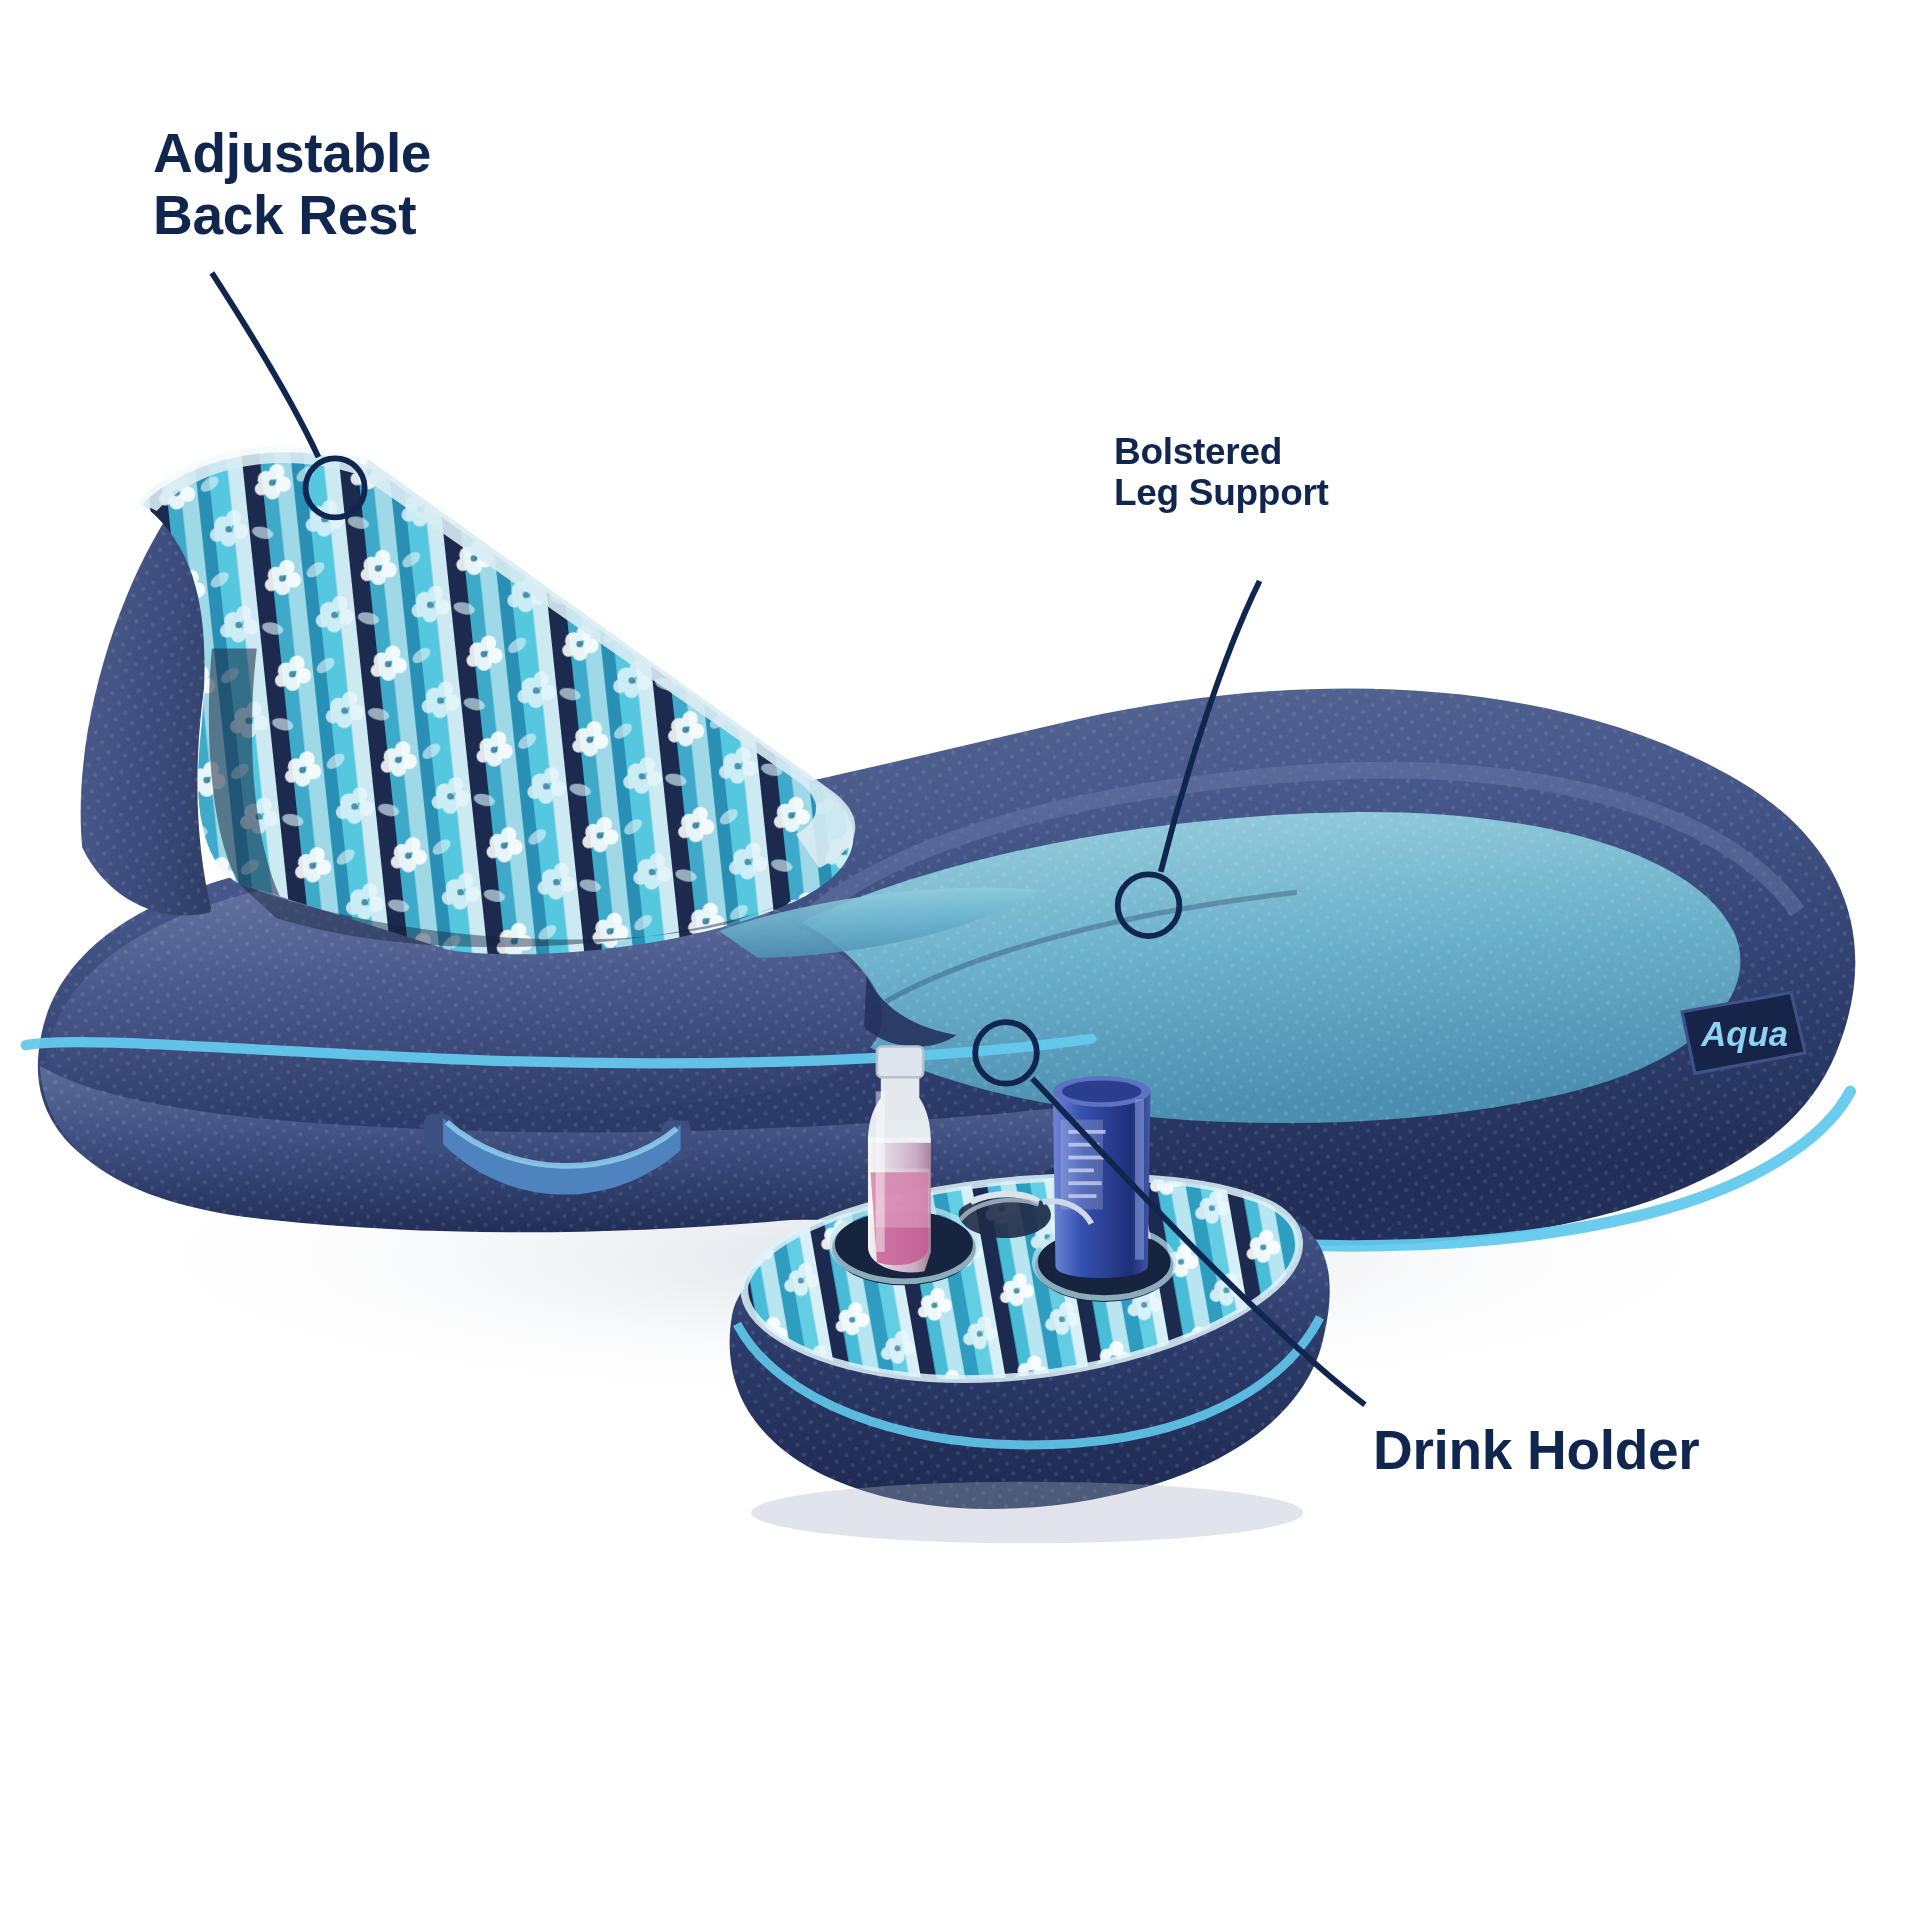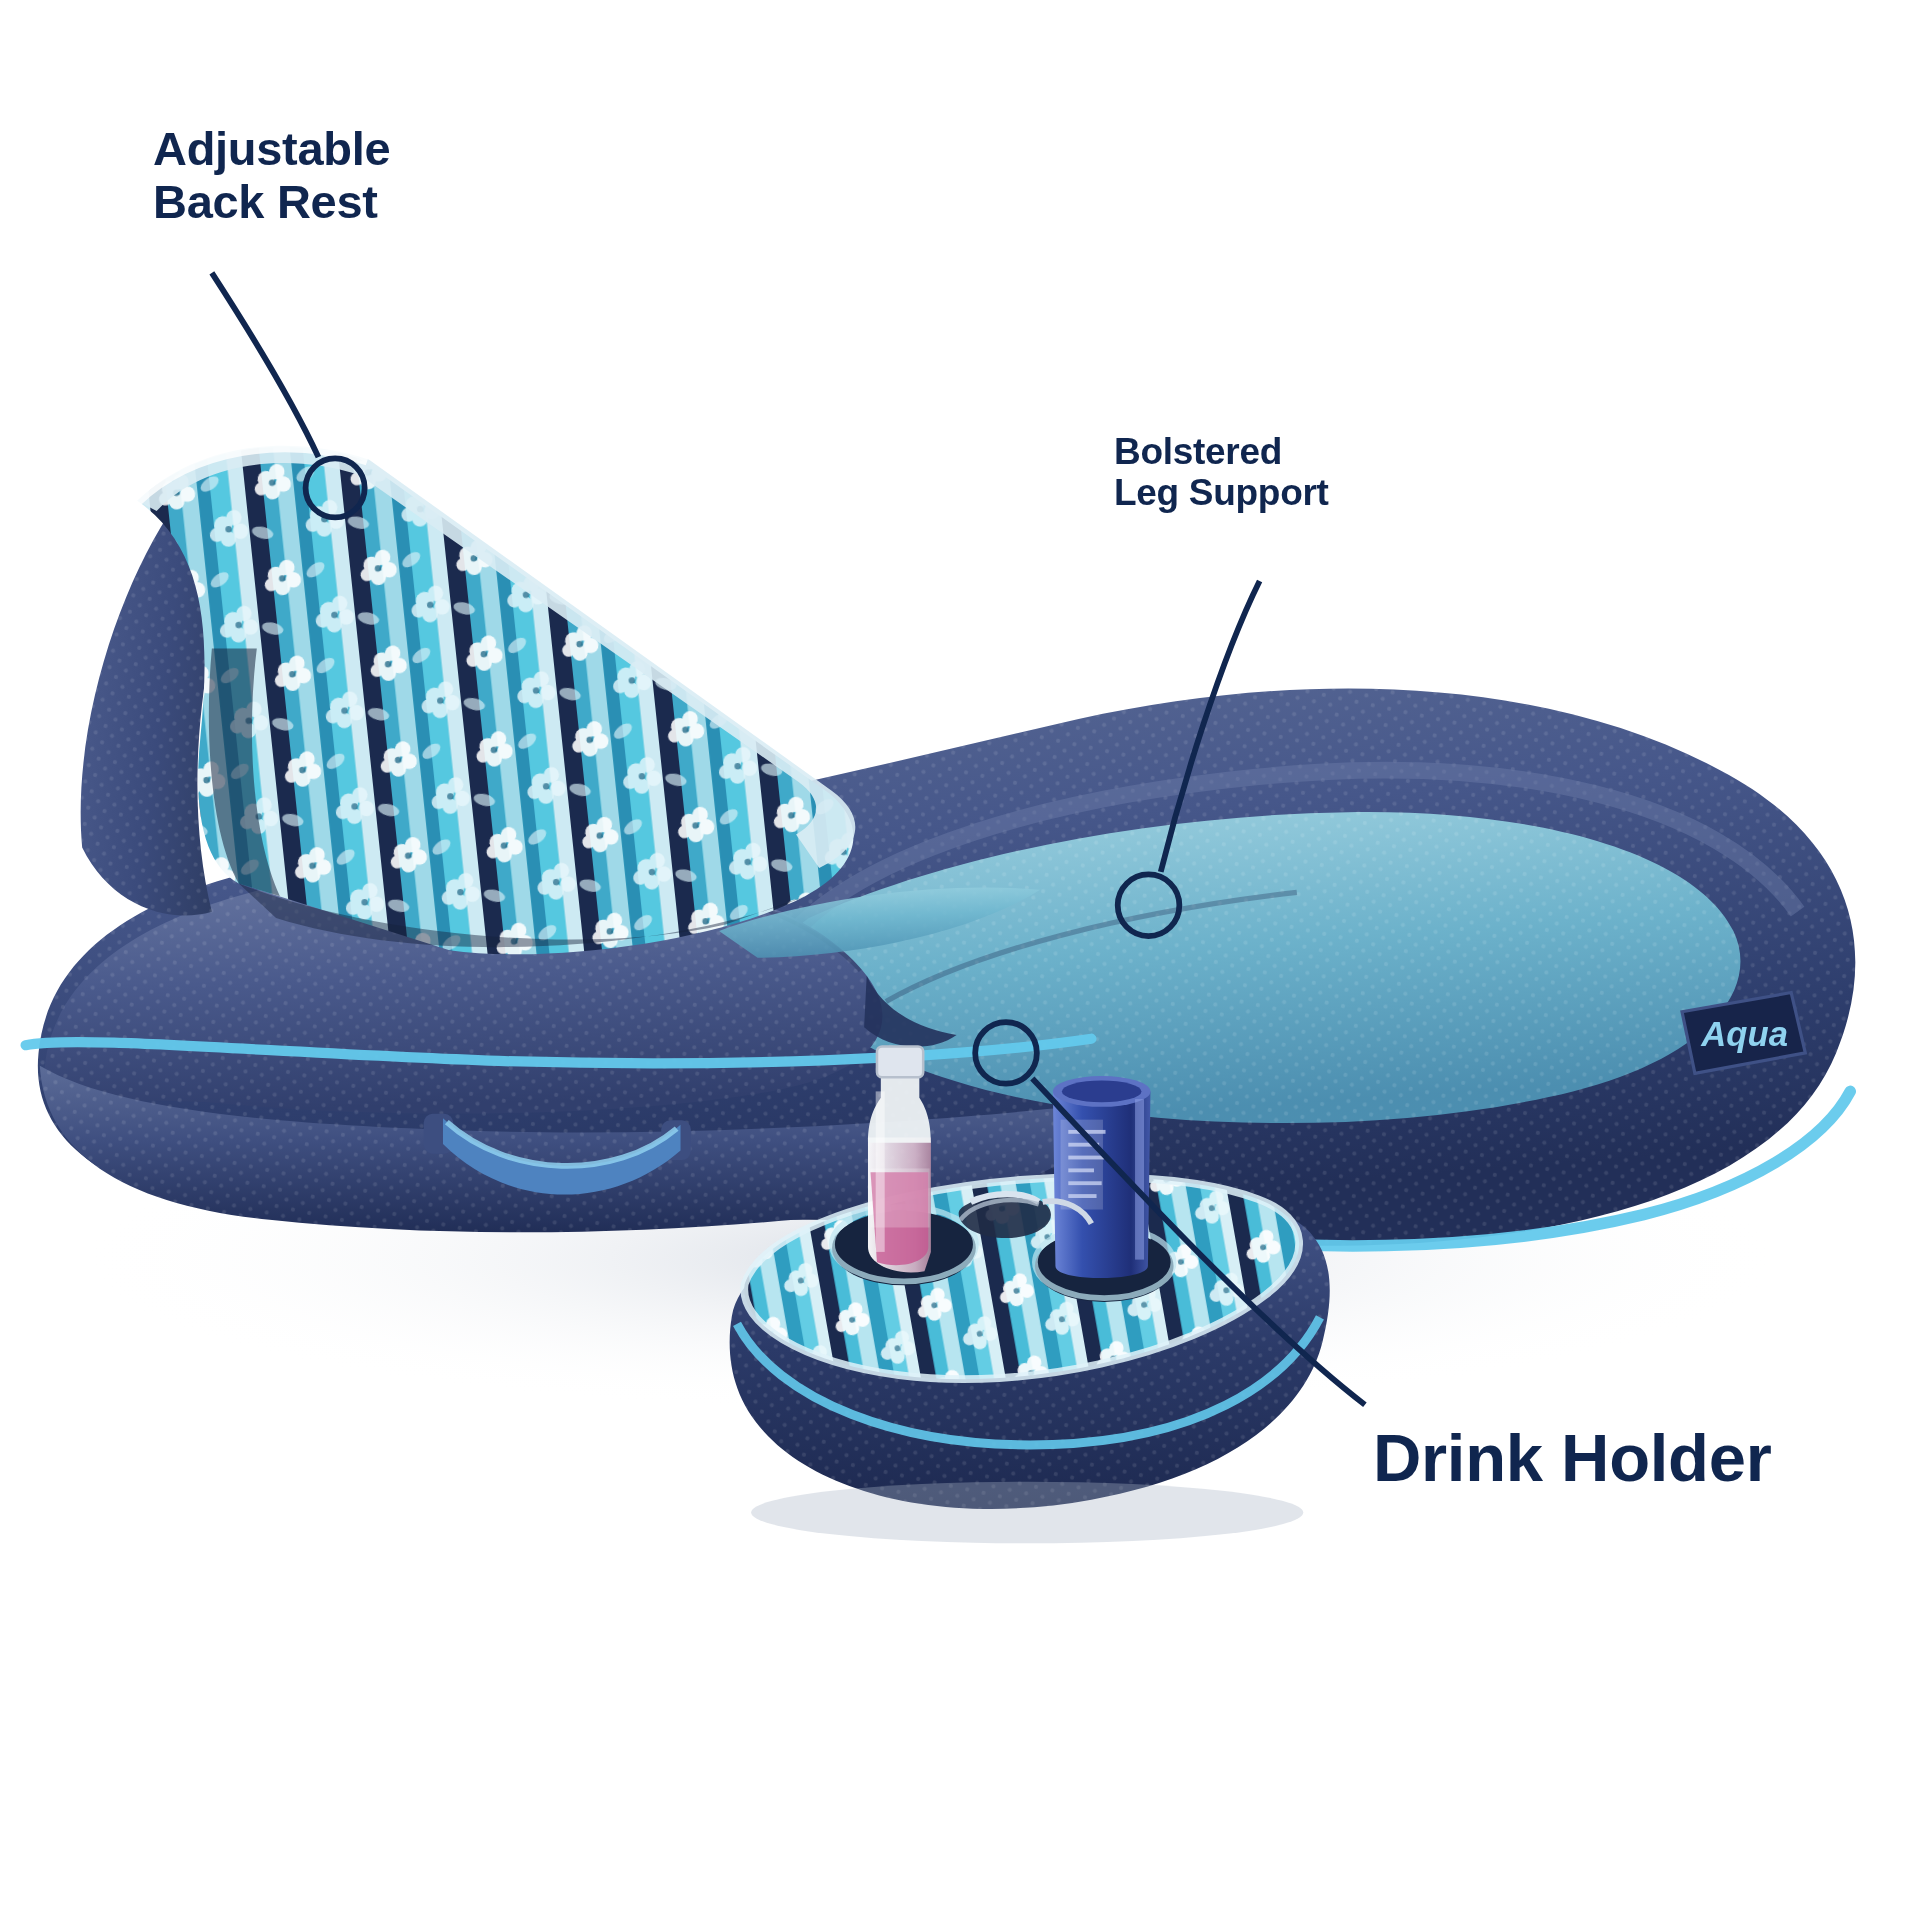--- a/index.html
+++ b/index.html
@@ -26,31 +26,31 @@
     color: #10264f;
     font-family: "Liberation Sans", sans-serif;
     font-weight: bold;
     letter-spacing: -0.3px;
     line-height: 1.12;
     white-space: pre-line;
   }
   #label-backrest {
     left: 153px;
     top: 123px;
-    font-size: 47px;
+    font-size: 55px;
   }
   #label-legsupport {
     left: 1114px;
     top: 431px;
     font-size: 37px;
   }
   #label-drinkholder {
     left: 1373px;
     top: 1420px;
-    font-size: 67px;
+    font-size: 55px;
   }
   svg.art {
     position: absolute;
     left: 0; top: 0;
     width: 1926px;
     height: 1926px;
   }
 </style>
 </head>
 <body>

